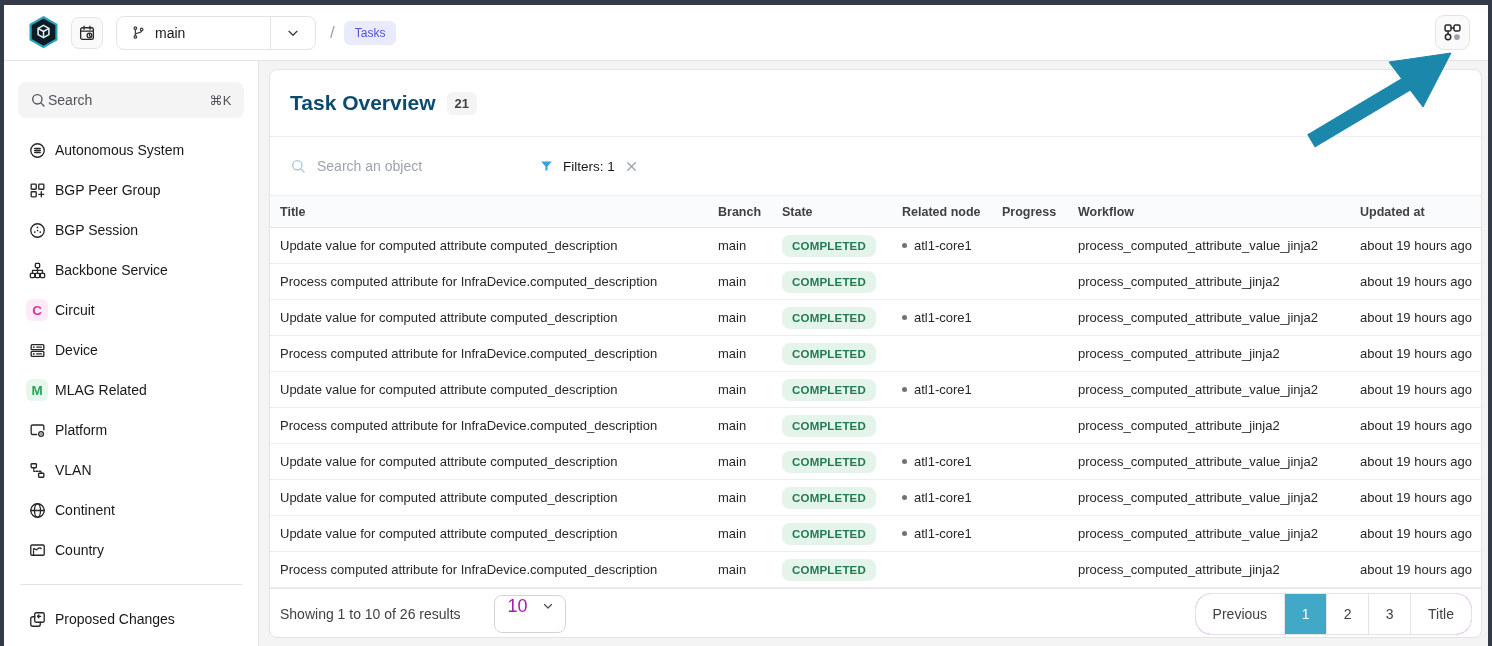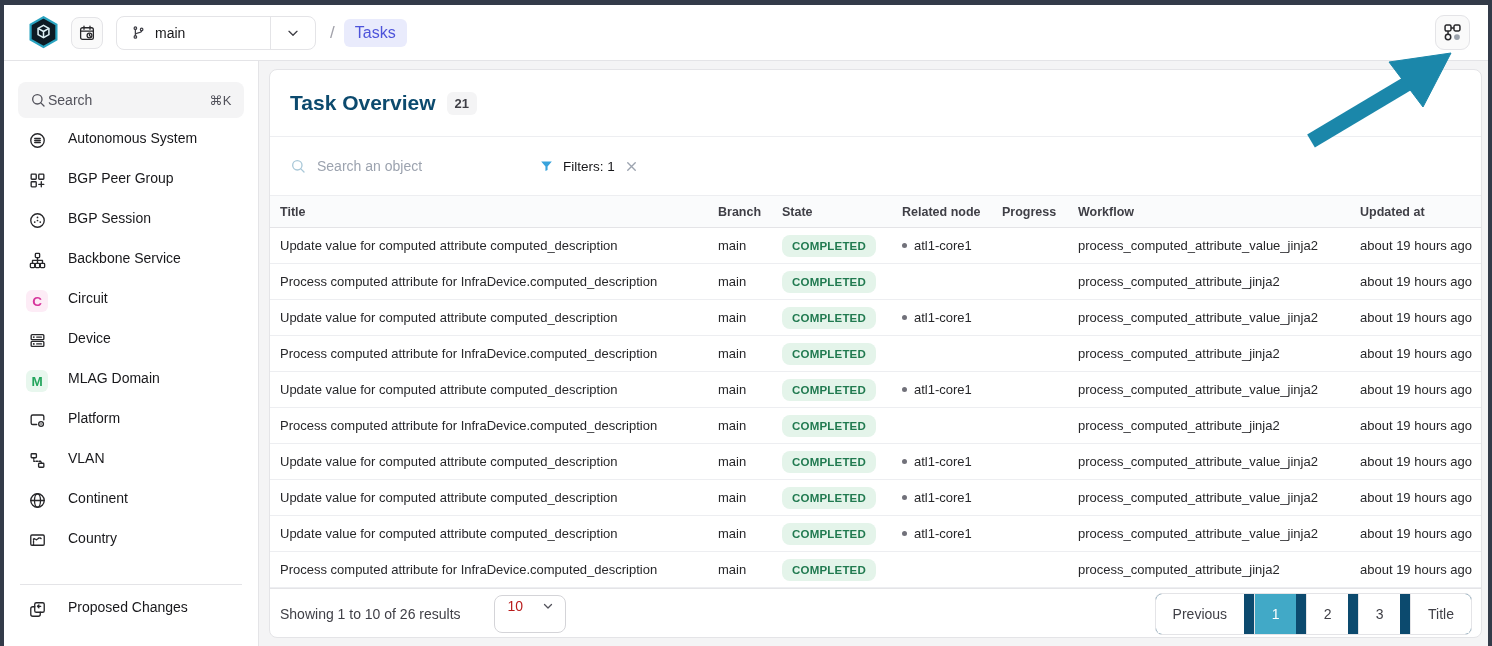--- a/index.html
+++ b/index.html
@@ -33,40 +33,40 @@
     display:flex; align-items:stretch; height:34px; margin-left:13px;
     border:1px solid #e4e4e7; border-radius:8px; background:#fff; overflow:hidden; cursor:pointer;
   }
   .branch-main { display:flex; align-items:center; gap:9px; padding:0 14px; width:153px; font-size:14px; color:#18181b; }
   .branch-main svg { width:15px; height:15px; color:#3f3f46; }
   .branch-chevron { width:45px; border-left:1px solid #e4e4e7; display:flex; align-items:center; justify-content:center; color:#3f3f46; }
   .branch-chevron svg { width:16px; height:16px; }
   .slash { color:#a1a1aa; font-size:17px; margin:0 9px 0 14px; font-weight:300; }
   .crumb {
     background:var(--crumb-bg); color:var(--crumb-text);
-    font-size:16px; padding:5px 11px; border-radius:6px; cursor:pointer;
+    font-size:12px; padding:5px 11px; border-radius:6px; cursor:pointer;
   }
   .topbar-spacer { flex:1; }
   .apps-btn { width:35px; height:35px; border-radius:9px; }
   .apps-btn svg { width:21px; height:21px; }
   
   .content { display:flex; height:585px; }
   .sidebar {
     width:255px; flex:0 0 255px; background:#fff; border-right:1px solid #e4e4e7;
     padding:21px 14px 0; overflow:hidden;
   }
   .search-box {
     height:36px; background:#f4f4f5; border-radius:8px; display:flex; align-items:center;
     padding:0 12px; gap:2px; color:#52525b; font-size:14px; cursor:pointer;
   }
   .search-box svg { width:16px; height:16px; color:#52525b; flex:0 0 auto; }
   .kbd { margin-left:auto; font-size:13px; color:#52525b; letter-spacing:.5px; }
   .nav { margin-top:12px; }
   .side-item {
-    display:flex; align-items:flex-start; gap:21px; height:40px; padding:0 9px;
+    display:flex; align-items:center; gap:8px; height:40px; padding:0 9px;
     border-radius:6px; cursor:pointer; font-size:14px; font-weight:500; color:#18181b;
   }
   .side-icon { width:20px; height:20px; color:#27272a; display:flex; align-items:center; justify-content:center; flex:0 0 auto; }
   .side-icon svg { width:19px; height:19px; }
   .letter-badge {
     width:22px; height:22px; border-radius:6px; display:flex; align-items:center; justify-content:center;
     font-size:13.5px; font-weight:700; flex:0 0 auto; margin:0 -1px;
   }
   .side-divider { border:none; border-top:1px solid #e4e4e7; margin:14px 2px; }
   
@@ -102,24 +102,24 @@
     display:inline-block; background:var(--completed-bg); color:var(--completed-text);
     font-size:11.5px; font-weight:700; padding:5px 10px; border-radius:8px; letter-spacing:.2px;
   }
   .node-dot { display:inline-block; width:5px; height:5px; border-radius:50%; background:#71717a; margin:0 7px 2px 0; }
   
   .card-footer { margin-top:auto; border-top:1px solid #e4e4e7; height:51px; flex:0 0 51px; display:flex; align-items:center; padding:0 9px 0 10px; }
   .summary { font-size:14px; color:#3f3f46; }
   .page-size {
     display:flex; align-items:center; justify-content:space-between; width:72px; height:38px;
     border:1px solid #d4d4d8; border-radius:8px; padding:0 10px 16px 13px; margin-left:33px;
-    font-size:14px; color:#b91c1c; background:#fff; cursor:pointer;
+    font-size:18px; color:#a21caf; background:#fff; cursor:pointer;
   }
   .page-size svg { width:14px; height:14px; color:#52525b; }
-  .pager { margin-left:auto; display:flex; border:1px solid #e4e4e7; border-radius:7px; overflow:hidden; background:#0c4a6e;gap:10px; }
+  .pager { margin-left:auto; display:flex; border:1px solid #e4e4e7; border-radius:16px; overflow:hidden; background:#d946ef; }
   .page-btn {
     border:none; border-left:1px solid #e4e4e7; background:#fff; height:40px; padding:0 17px;
     font-family:inherit; font-size:14px; color:#3f3f46; cursor:pointer;
   }
   .page-btn:first-child { border-left:none; }
   .page-btn.num { padding:0; width:42px; }
   .page-btn.active { background:var(--accent); color:#fff; }
   
   .arrow-overlay { position:absolute; left:0; top:-5px; width:1492px; height:646px; pointer-events:none; z-index:60; }
 </style>
@@ -238,21 +238,21 @@
                 <rect x="4" y="4.5" width="16" height="6.4" rx="1.2"></rect>
                 <rect x="4" y="13.1" width="16" height="6.4" rx="1.2"></rect>
                 <path d="M7.3 7.7h.01M7.3 16.3h.01" stroke-width="2.4"></path>
                 <path d="M11 7.7h6M11 16.3h6"></path>
               </svg>
             </span>
             <span>Device</span>
           </div>
           <div class="side-item">
             <span class="letter-badge" style="color: rgb(35, 165, 92); background: rgb(232, 247, 238);">M</span>
-            <span>MLAG Domain</span>
+            <span>MLAG Related</span>
           </div>
           <div class="side-item">
             <span class="side-icon">
               <svg viewBox="0 0 24 24" fill="none" stroke="currentColor" stroke-width="1.7" stroke-linecap="round" stroke-linejoin="round">
                 <path d="M20 11V7a2 2 0 0 0-2-2H6a2 2 0 0 0-2 2v8a2 2 0 0 0 2 2h5"></path>
                 <circle cx="16.5" cy="16.5" r="3"></circle>
                 <circle cx="16.5" cy="16.5" r="1" fill="currentColor" stroke="none"></circle>
               </svg>
             </span>
             <span>Platform</span>

